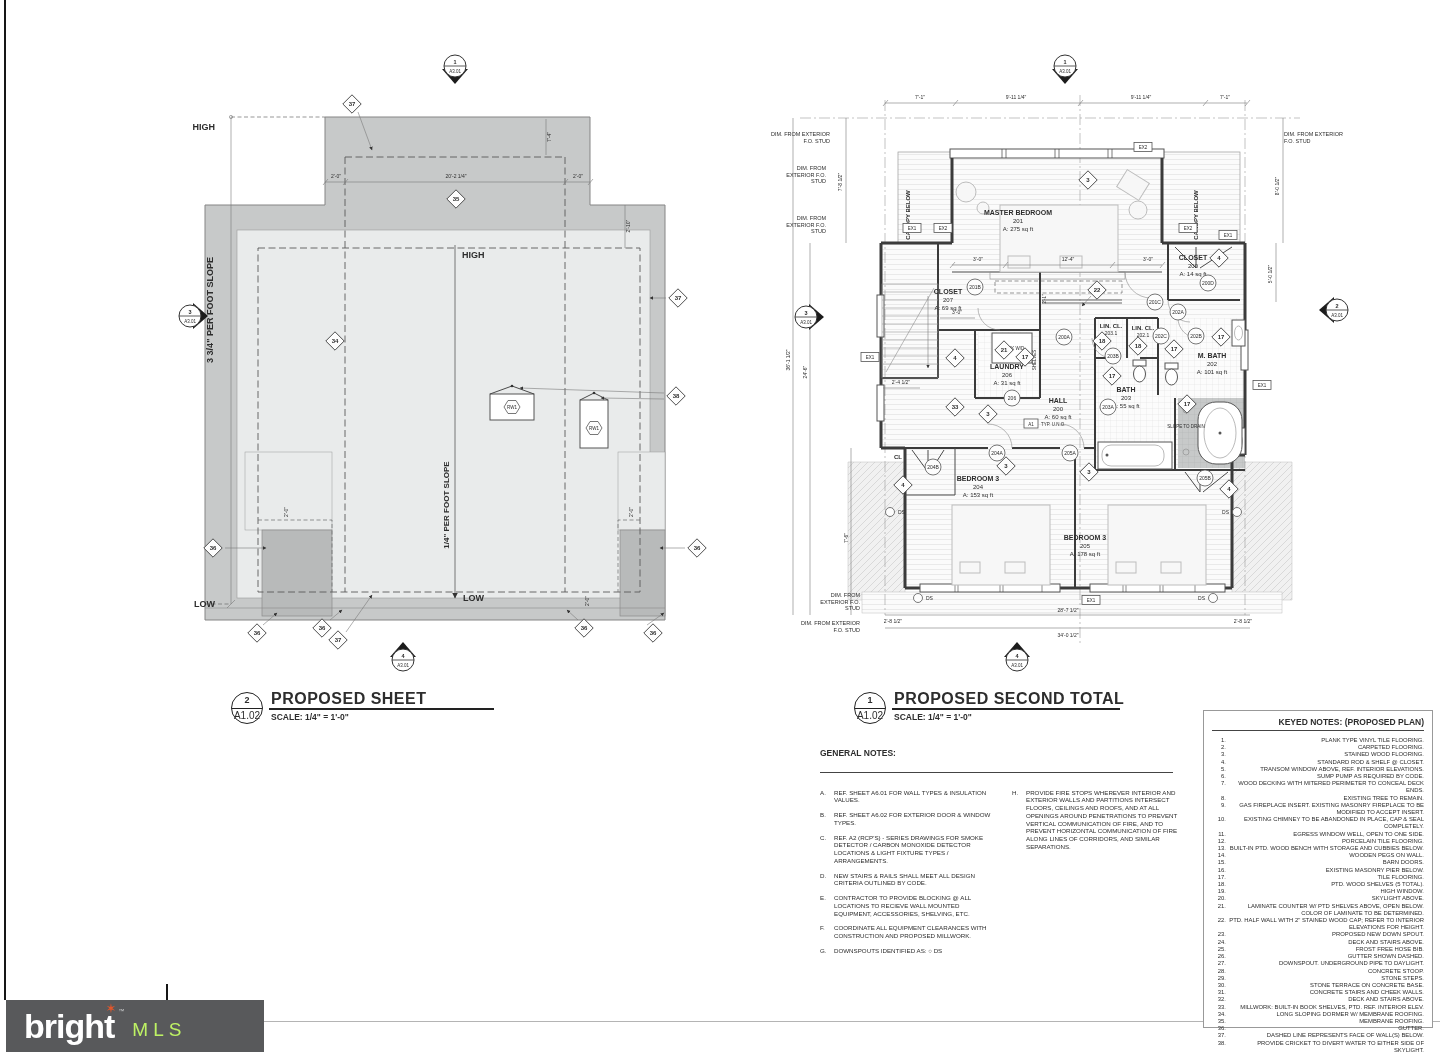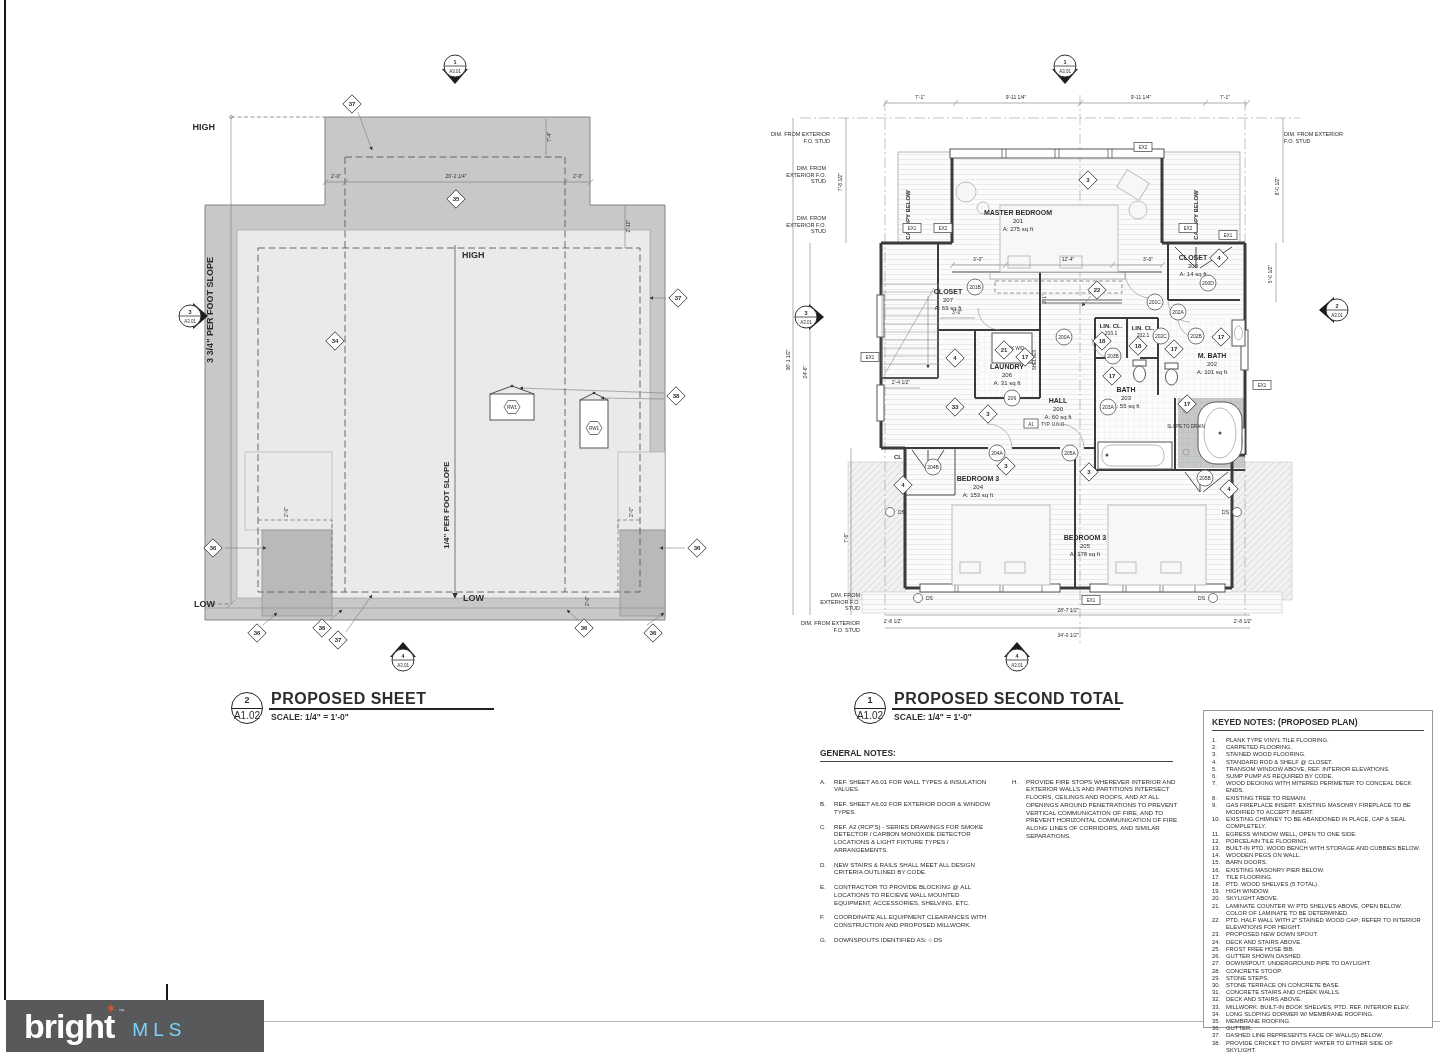--- a/index.html
+++ b/index.html
@@ -33,27 +33,27 @@
   
   .titleblk{position:absolute;}
   .titleblk .circ{position:absolute;left:0;top:0;width:32px;height:32px;border:1.4px solid #222;
     border-radius:50%;box-sizing:border-box;text-align:center;}
   .titleblk .circ .n{display:block;font-size:9px;font-weight:bold;line-height:15px;border-bottom:1.2px solid #222;}
   .titleblk .circ .s{display:block;font-size:10px;font-weight:normal;line-height:13px;}
   .titleblk .tt{position:absolute;left:40px;top:-2px;font-size:16px;font-weight:bold;letter-spacing:.5px;white-space:nowrap;}
   .titleblk .rule{position:absolute;left:38px;top:16px;height:2px;background:#222;}
   .titleblk .sc{position:absolute;left:40px;top:20px;font-size:8.5px;font-weight:bold;white-space:nowrap;}
   .notes{position:absolute;font-size:6.2px;line-height:1.25;}
-  .notes .ttl{font-size:8.5px;font-weight:bold;border-bottom:1px solid #444;padding-bottom:2px;margin-bottom:16px;}
+  .notes .ttl{font-size:8.5px;font-weight:bold;border-bottom:1px solid #444;padding-bottom:13px;margin-bottom:16px;}
   .gn-cols{display:flex;gap:18px;}
   .gn-col{display:flex;flex-direction:column;gap:7px;}
   .gn-row{display:flex;}
   .gn-id{width:14px;flex:none;}
   .gn-txt{flex:1;}
-  .keyed{position:absolute;border:1px solid #999;background:#fff;box-sizing:border-box;padding:6px 8px 4px 8px;}
+  .keyed{position:absolute;border:1px solid #999;background:#fff;box-sizing:border-box;padding:6px 8px 4px 8px;text-align:right;}
   .keyed .ttl{font-size:8.5px;font-weight:bold;border-bottom:1px solid #444;padding-bottom:3px;margin-bottom:6px;}
   .kn-row{display:flex;font-size:5.9px;line-height:1.22;}
   .kn-num{width:14px;flex:none;}
   .kn-txt{flex:1;}
   
   .logo{position:absolute;left:6px;top:1000px;width:258px;height:52px;background:#58595b;
         display:flex;align-items:center;padding-left:18px;box-sizing:border-box;}
   .logo .b{color:#fff;font-size:34px;font-weight:bold;letter-spacing:-1px;line-height:1;position:relative;}
   .logo .star{position:absolute;right:-2px;top:-7px;font-size:13px;font-weight:normal;letter-spacing:0;}
   .logo .tm{color:#cfd0d1;font-size:6px;margin-left:4px;align-self:flex-start;margin-top:8px;}
@@ -931,16 +931,16 @@
         <div class="kn-row">
         <span class="kn-num">38.</span>
           <span class="kn-txt">PROVIDE CRICKET TO DIVERT WATER TO EITHER SIDE OF SKYLIGHT.</span>
       </div>
       </div>
   </div>
 
   <div class="logo">
     <span class="b"><span>bright</span><span class="star" style="color:#e2572b;">✶</span></span>
     <span class="tm">™</span>
-    <span class="mls" style="color:#7dd3fc;">MLS</span>
+    <span class="mls" style="color:#bef264;">MLS</span>
   </div>
 
 </div>
 
 </body></html>

